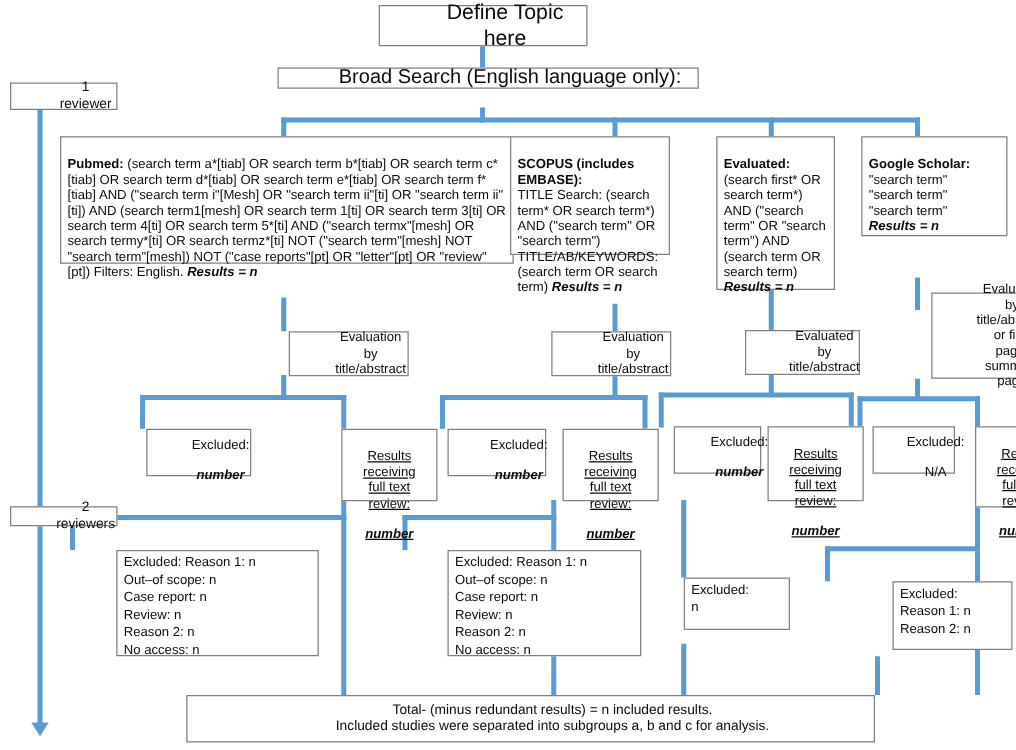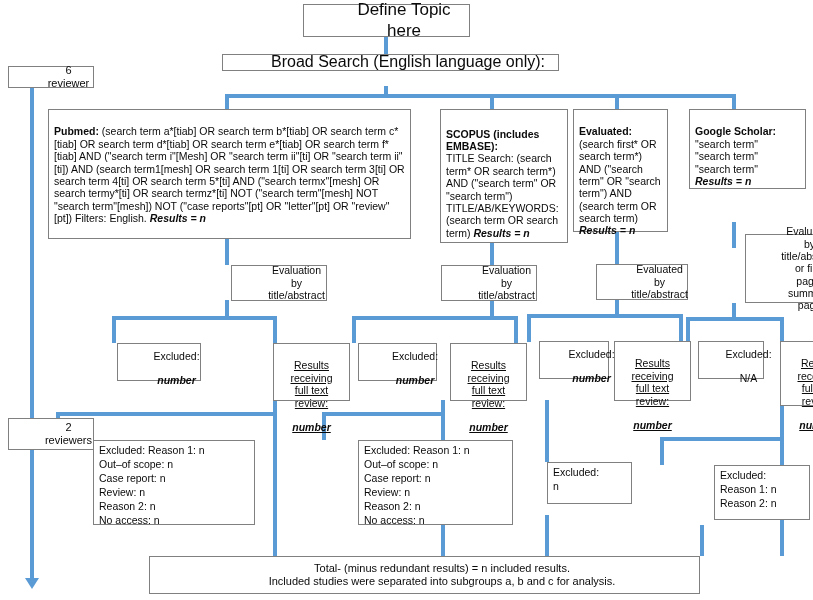--- a/index.html
+++ b/index.html
@@ -127,33 +127,33 @@
 
   <div class="box ctr t-title" style="left:303px; top:4px; width:167px; height:33px;">
     <span>Define Topic here</span>
   </div>
 
   <div class="box ctr t-broad" style="left:222px; top:54px; width:337px; height:17px;">
     <span>Broad Search (English language only):</span>
   </div>
 
   <div class="box ctr t-rev" style="left:8px; top:66px; width:86px; height:22px;">
-    <span>6 reviewer</span>
-  </div>
-  <div class="box ctr t-rev" style="left:8px; top:418px; width:86px; height:32px;">
+    <span>1 reviewer</span>
+  </div>
+  <div class="box ctr t-rev" style="left:8px; top:405px; width:86px; height:16px;">
     <span>2 reviewers</span>
   </div>
 
-  <div class="box lft pad t-body" style="left:48px; top:109px; width:363px; height:130px;">
+  <div class="box lft pad t-body" style="left:48px; top:109px; width:363px; height:102px;">
     <div>
       <b>Pubmed:</b><span> (search term a*[tiab] OR search term b*[tiab] OR search term c*[tiab] OR search term d*[tiab] OR search term e*[tiab] OR search term f*[tiab] AND ("search term i"[Mesh] OR "search term ii"[ti] OR "search term ii"[ti]) AND (search term1[mesh] OR search term 1[ti] OR search term 3[ti] OR search term 4[ti] OR search term 5*[ti] AND ("search termx"[mesh] OR search termy*[ti] OR search termz*[ti] NOT ("search term"[mesh] NOT "search term"[mesh]) NOT ("case reports"[pt] OR "letter"[pt] OR "review"[pt]) Filters: English. </span><span class="bi">Results = n</span>
     </div>
   </div>
 
-  <div class="box lft pad t-body" style="left:440px; top:109px; width:128px; height:134px;align-items:flex-end;">
+  <div class="box lft pad t-body" style="left:408px; top:109px; width:128px; height:95px;">
     <div>
       <b>SCOPUS (includes EMBASE):</b><span>
 TITLE Search: (search term* OR search term*) AND ("search term" OR "search term")
 TITLE/AB/KEYWORDS: (search term OR search term) </span><span class="bi">Results =  n</span>
     </div>
   </div>
 
   <div class="box lft pad t-body" style="left:573px; top:109px; width:95px; height:123px;">
     <div>
       <b>Evaluated:</b><span>(search first* OR search term*) AND ("search term" OR "search term") AND (search term OR search term)

